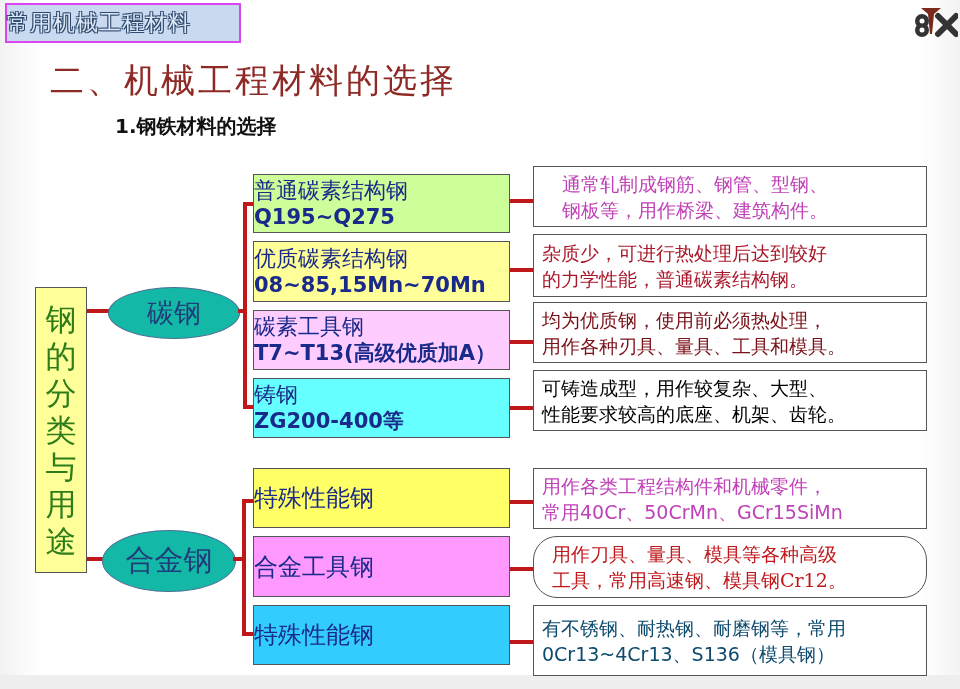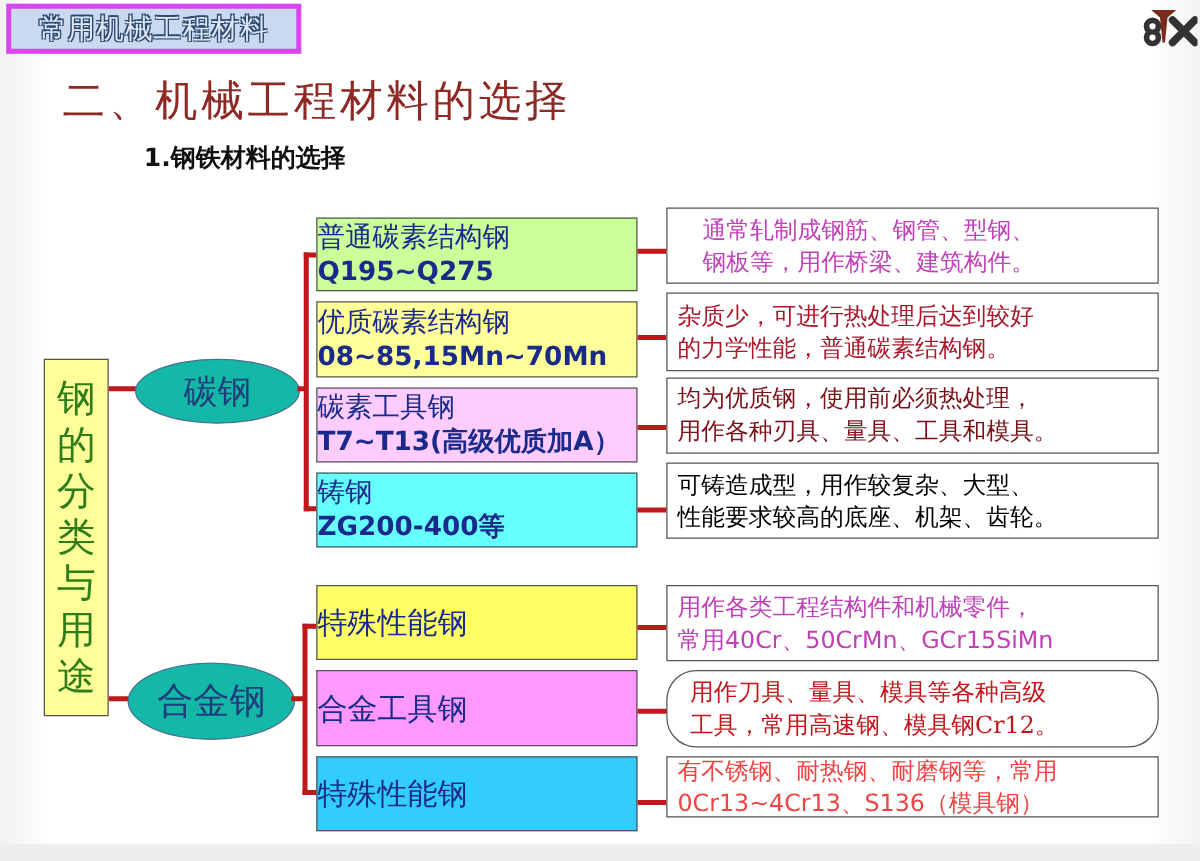--- a/index.html
+++ b/index.html
@@ -2,22 +2,22 @@
 <html><head>
 <meta charset="utf-8">
 <style>
   html, body { margin:0; padding:0; }
   body { width:960px; height:689px; background:#ffffff; position:relative; overflow:hidden;
          font-family:"DejaVu Sans","Liberation Sans",sans-serif; }
   .slide-bg { position:absolute; left:0; top:0; width:960px; height:689px;
     background:linear-gradient(90deg,#f2f2f2 0px,#ffffff 40px,#ffffff 920px,#f3f3f3 960px); }
   .bottom-band { position:absolute; left:0; top:675px; width:960px; height:14px; background:#eeeeee; }
   .header-box { position:absolute; left:5px; top:3px; width:236px; height:40px;
-    background:#c9daf0; border:4px solid #d946ef; box-sizing:border-box;
-    display:flex; align-items:center; justify-content:center; }
+    background:#c9daf0; border:2px solid #d946ef; box-sizing:border-box;
+    display:flex; align-items:center; }
   .header-text { font-size:22px; color:#dce8f7; letter-spacing:1px;
     text-shadow:-1px -1px 0 #2f4a6e, 1px -1px 0 #2f4a6e, -1px 1px 0 #2f4a6e, 1px 1px 0 #2f4a6e; }
   .logo { position:absolute; left:908px; top:4px; width:50px; height:34px; }
   .title { position:absolute; left:50px; top:58px; font-size:34px; color:#8e2a26; letter-spacing:3px;
     font-family:"DejaVu Serif","Liberation Serif",serif; }
   .subtitle { position:absolute; left:115px; top:113px; font-size:20px; font-weight:bold; color:#111; }
   .vbox { position:absolute; left:35px; top:287px; width:52px; height:286px;
     background:#ffff99; border:1px solid #555; box-sizing:border-box;
     display:flex; flex-direction:column; align-items:center; justify-content:center; }
   .vbox span { font-size:31px; color:#2e7d1a; line-height:37px; font-family:"DejaVu Serif","Liberation Serif",serif; }
@@ -107,21 +107,21 @@
 <div class="right" style="top:234px;height:63px;color:#a8182a;">
   <span class="ln">杂质少，可进行热处理后达到较好</span>
   <span class="ln">的力学性能，普通碳素结构钢。</span>
 </div>
 
 <div class="mid" style="top:310px;height:60px;background:#ffccff;">
   <span class="l1">碳素工具钢</span>
   <span class="l2">T7~T13(高级优质加A）</span>
 </div>
 <div class="line" style="left:510px;top:340px;width:24px;height:4px;"></div>
-<div class="right" style="top:302px;height:61px;color:#7a1018;font-family:Liberation Mono, monospace;">
+<div class="right" style="top:302px;height:61px;color:#7a1018;">
   <span class="ln">均为优质钢，使用前必须热处理，</span>
   <span class="ln">用作各种刃具、量具、工具和模具。</span>
 </div>
 
 <div class="mid" style="top:378px;height:60px;background:#66ffff;">
   <span class="l1">铸钢</span>
   <span class="l2">ZG200-400等</span>
 </div>
 <div class="line" style="left:510px;top:406px;width:24px;height:4px;"></div>
 <div class="right" style="top:370px;height:61px;color:#000;">
@@ -144,16 +144,16 @@
 <div class="line" style="left:510px;top:567px;width:24px;height:4px;"></div>
 <div class="right" style="top:536px;height:62px;color:#c0171a;border-radius:24px;">
   <span class="ln" style="padding-left:10px">用作刀具、量具、模具等各种高级</span>
   <span class="ln" style="padding-left:10px">工具，常用高速钢、模具钢Cr12。</span>
 </div>
 
 <div class="mid" style="top:605px;height:60px;background:#33ccff;">
   <span class="single">特殊性能钢</span>
 </div>
 <div class="line" style="left:510px;top:640px;width:24px;height:4px;"></div>
-<div class="right" style="top:605px;height:49px;color:#ef4444;">
+<div class="right" style="top:605px;height:71px;color:#0c4a6e;">
   <span class="ln">有不锈钢、耐热钢、耐磨钢等，常用</span>
   <span class="ln" style="font-family:'DejaVu Sans','Liberation Sans',sans-serif;">0Cr13~4Cr13、S136（模具钢）</span>
 </div>
 
 </body></html>

